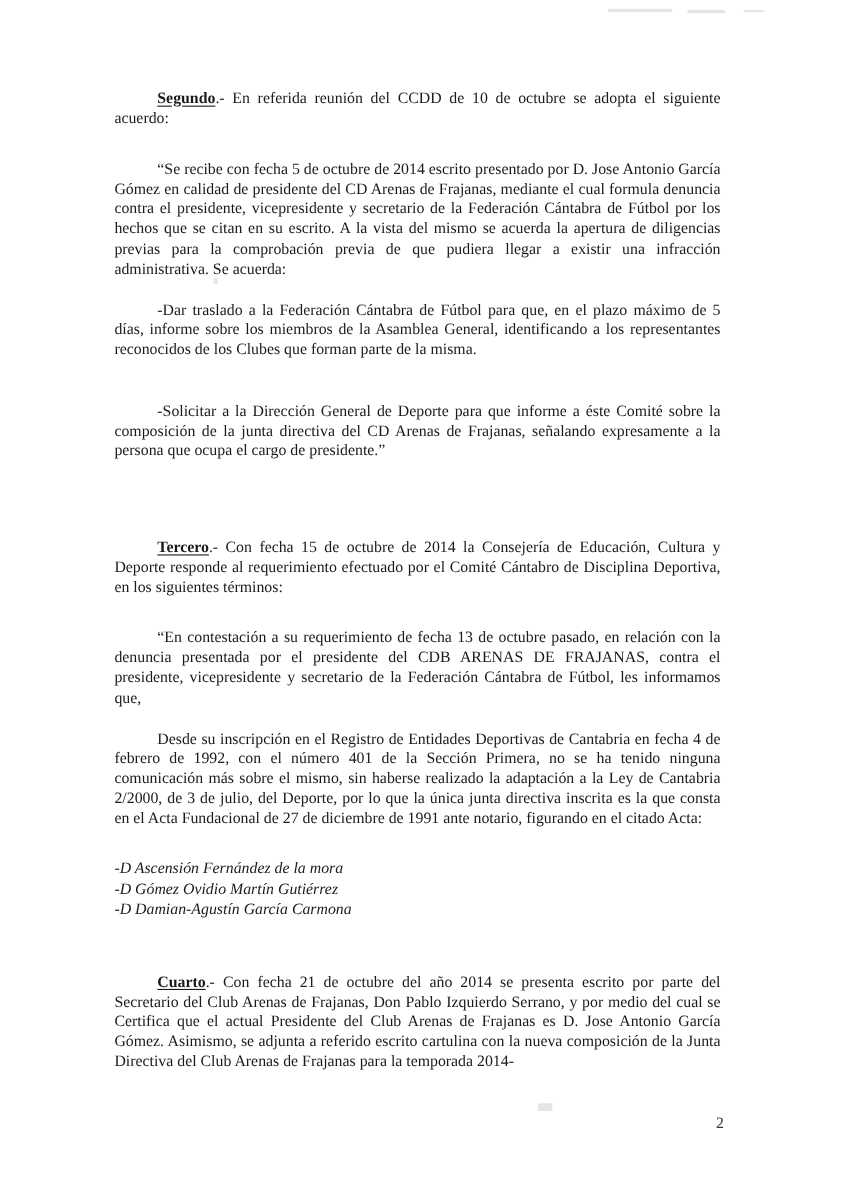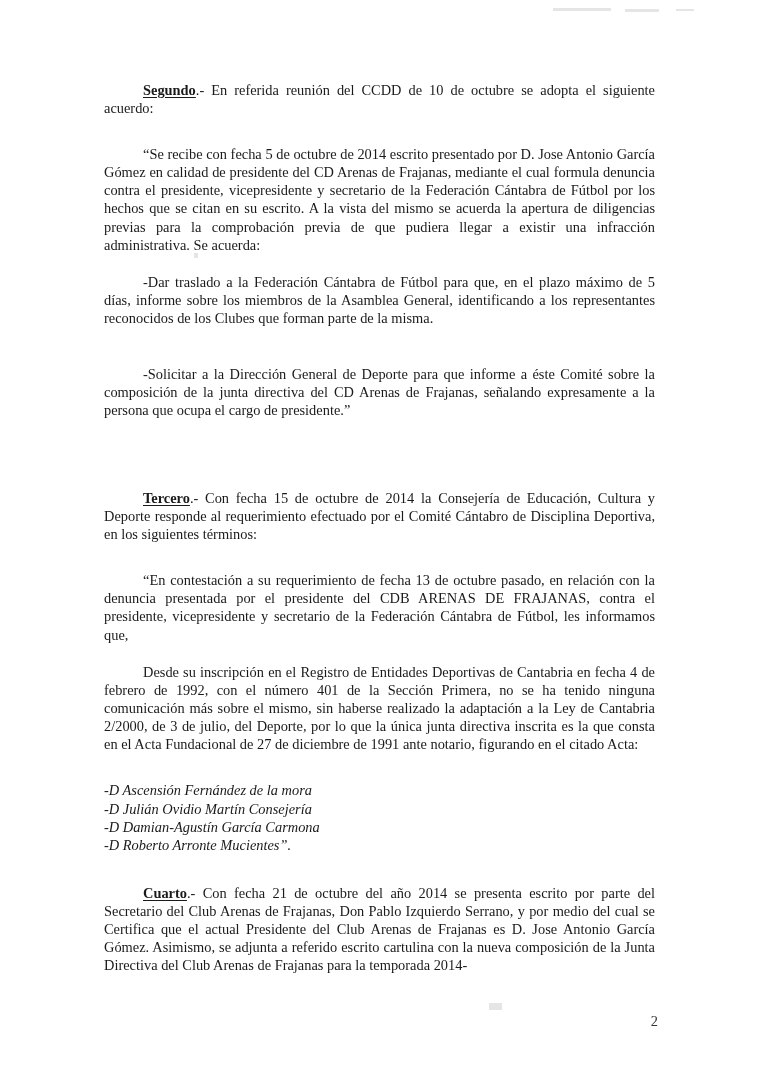--- a/index.html
+++ b/index.html
@@ -122,23 +122,22 @@
     <div class="gap-md"></div>
 
     <p class="para italic">
       <span class="indent"></span><span>Desde su inscripción en el Registro de Entidades Deportivas de Cantabria en fecha 4 de febrero de 1992, con el número 401 de la Sección Primera, no se ha tenido ninguna comunicación más sobre el mismo, sin haberse realizado la adaptación a la Ley de Cantabria 2/2000, de 3 de julio, del Deporte, por lo que la única junta directiva inscrita es la que consta en el Acta Fundacional de 27 de diciembre de 1991 ante notario, figurando en el citado Acta:</span>
     </p>
 
     <div class="gap-lg"></div>
 
     <ul class="namelist">
       <li>-D Ascensión Fernández de la mora</li>
-      <li>-D Julián Ovidio Martín Consejería</li>
+      <li>-D Gómez Ovidio Martín Gutiérrez</li>
       <li>-D Damian-Agustín García Carmona</li>
-      <li>-D Roberto Arronte Mucientes”.</li>
     </ul>
   </div>
 
   <div class="textblock" style="top:884px;">
     <p class="para">
       <span class="indent"></span><span class="lead">Cuarto</span><span>.-  </span><span>Con fecha 21 de octubre del año 2014 se presenta escrito por parte del Secretario del Club Arenas de Frajanas, Don Pablo Izquierdo Serrano, y por medio del cual se Certifica que el actual Presidente del Club Arenas de Frajanas es D. Jose Antonio García Gómez. Asimismo, se adjunta a referido escrito cartulina con la nueva composición de la Junta Directiva del Club Arenas de Frajanas para la temporada 2014-</span>
     </p>
   </div>
 
   <div class="pagenum">2</div>

